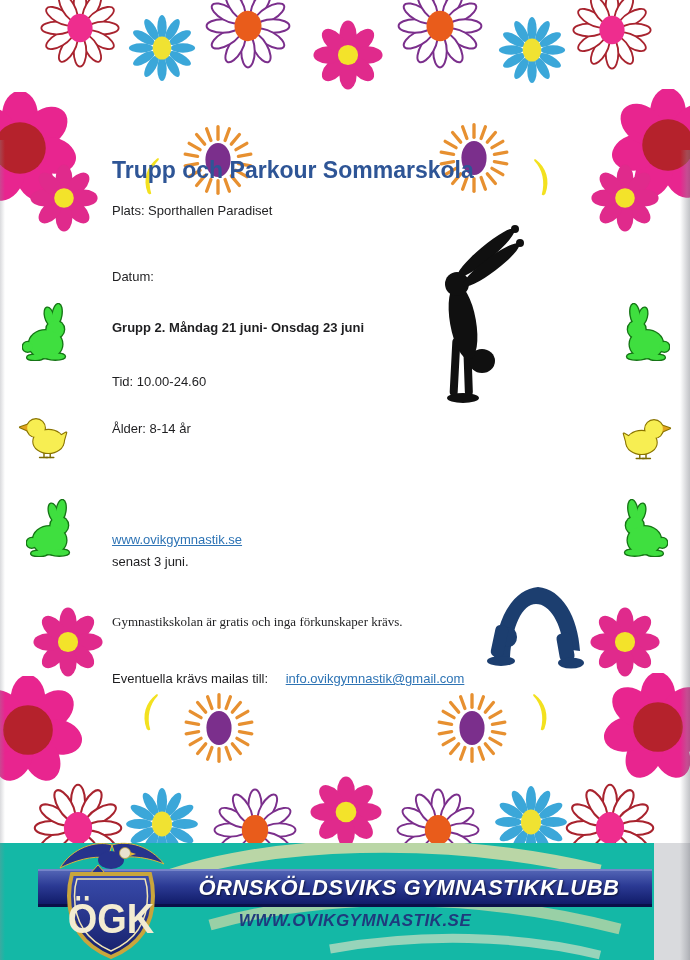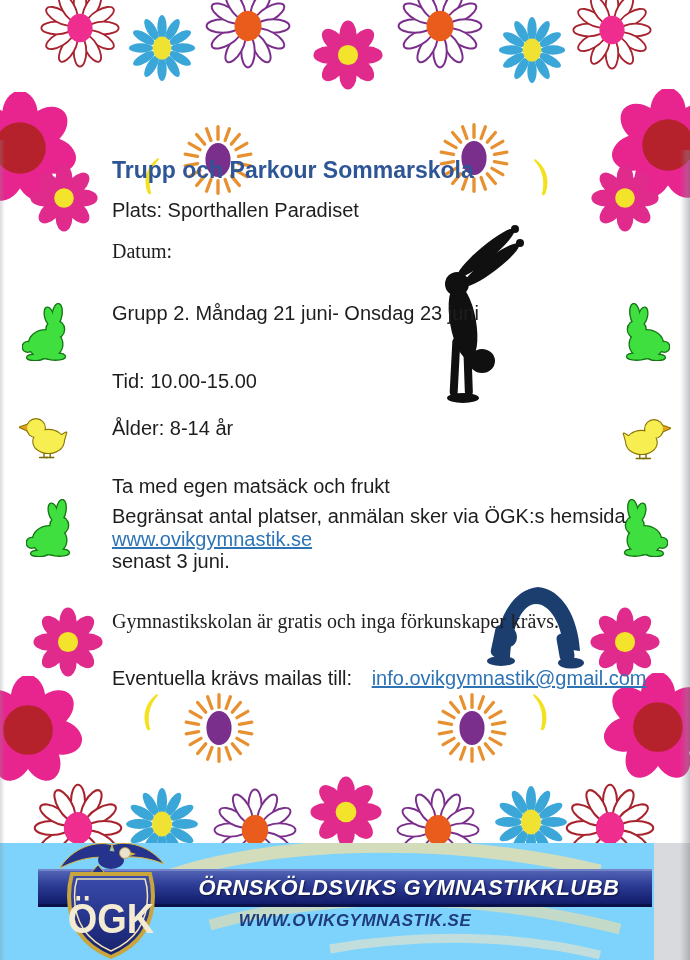--- a/index.html
+++ b/index.html
@@ -6,41 +6,41 @@
   .page{position:relative;width:690px;height:960px;background:#ffffff;overflow:hidden;
         font-family:"Liberation Sans",sans-serif;}
   .deco{position:absolute;pointer-events:none;}
   .flip{transform:scaleX(-1);}
   
   .edge-right{position:absolute;top:150px;right:0;width:10px;height:810px;
       background:linear-gradient(90deg,rgba(140,142,150,0) 0%,rgba(140,142,150,.38) 70%,rgba(120,122,130,.45) 100%);z-index:8;}
   .edge-left{position:absolute;top:140px;left:0;width:5px;height:820px;
       background:linear-gradient(90deg,rgba(140,142,150,.32),rgba(140,142,150,0));z-index:8;}
   
-  .txt{position:absolute;left:112px;font-size:20px;line-height:21px;color:#1e1e20;white-space:nowrap;z-index:3;}
+  .txt{position:absolute;left:112px;font-size:13px;line-height:21px;color:#1e1e20;white-space:nowrap;z-index:3;}
   .title{top:156px;font-size:23px;line-height:28px;font-weight:bold;color:#2e5596;}
   .t-plats{top:200px;}
-  .t-datum{top:241px;font-family:Liberation Serif, serif;}
+  .t-datum{top:266px;}
   .t-g1{top:272px;}
-  .t-g2{top:303px;}
+  .t-g2{top:317px;font-weight:bold;}
   .t-g3{top:326px;}
   .t-tid{top:371px;}
   .t-alder{top:418px;}
   .t-mat{top:476px;}
   .t-anm{top:506px;}
   .t-www{top:529px;}
   .t-sen{top:551px;}
   .t-gratis{top:611px;font-family:Liberation Serif, serif;}
   .t-fragor{top:668px;}
   a.lnk{color:#2e74b5;text-decoration:underline;cursor:pointer;}
   .gap{margin-left:14px;}
   
   .gym{position:absolute;z-index:2;}
   
-  .footer{position:absolute;left:0;top:843px;width:690px;height:117px;background:#7dd3fc;z-index:5;}
+  .footer{position:absolute;left:0;top:843px;width:690px;height:117px;background:#14b8a6;z-index:5;}
   .footer .corner{position:absolute;top:0;right:0;width:36px;height:117px;background:#d9dadd;}
   .watermark{position:absolute;left:0;top:0;}
   .banner{position:absolute;left:38px;top:26px;width:614px;height:38px;box-sizing:border-box;
       background:linear-gradient(180deg,#5163b4 0%,#2b3a94 45%,#111c69 100%);
       border-top:2px solid #7584c9;border-bottom:3px solid #0a1148;}
   .banner-text{display:block;padding-left:128px;text-align:center;line-height:33px;
       font-size:22px;font-weight:bold;font-style:italic;color:#ffffff;letter-spacing:.5px;
       white-space:nowrap;text-shadow:1px 1px 2px rgba(0,0,0,.55);}
   .site{position:absolute;top:68px;left:140px;width:430px;text-align:center;
       font-size:17px;font-weight:bold;font-style:italic;color:#1f3a7d;letter-spacing:.5px;}
@@ -333,24 +333,22 @@
       <ellipse cx="15" cy="84" rx="14" ry="5"></ellipse>
       <rect x="72" y="56" width="15" height="28" rx="5" transform="rotate(-10 80 70)"></rect>
       <ellipse cx="85" cy="86" rx="13" ry="5.5"></ellipse>
     </g>
   </svg>
 
   <div class="txt title">Trupp och Parkour Sommarskola</div>
   <div class="txt t-plats">Plats: Sporthallen Paradiset</div>
   <div class="txt t-datum">Datum:</div>
   <div class="txt t-g2">Grupp 2. Måndag 21 juni- Onsdag 23 juni</div>
-  <div class="txt t-tid">Tid: 10.00-15.00</div>
+  <div class="txt t-tid">Tid: 10.00-24.60</div>
   <div class="txt t-alder">Ålder: 8-14 år</div>
-  <div class="txt t-mat">Ta med egen matsäck och frukt</div>
-  <div class="txt t-anm">Begränsat antal platser, anmälan sker via ÖGK:s hemsida</div>
   <div class="txt t-www">
     <a class="lnk">www.ovikgymnastik.se</a>
   </div>
   <div class="txt t-sen">senast 3 juni.</div>
   <div class="txt t-gratis">Gymnastikskolan är gratis och inga förkunskaper krävs.</div>
   <div class="txt t-fragor">
     <span>Eventuella krävs mailas till:</span>
     <a class="lnk gap">info.ovikgymnastik@gmail.com</a>
   </div>
 

